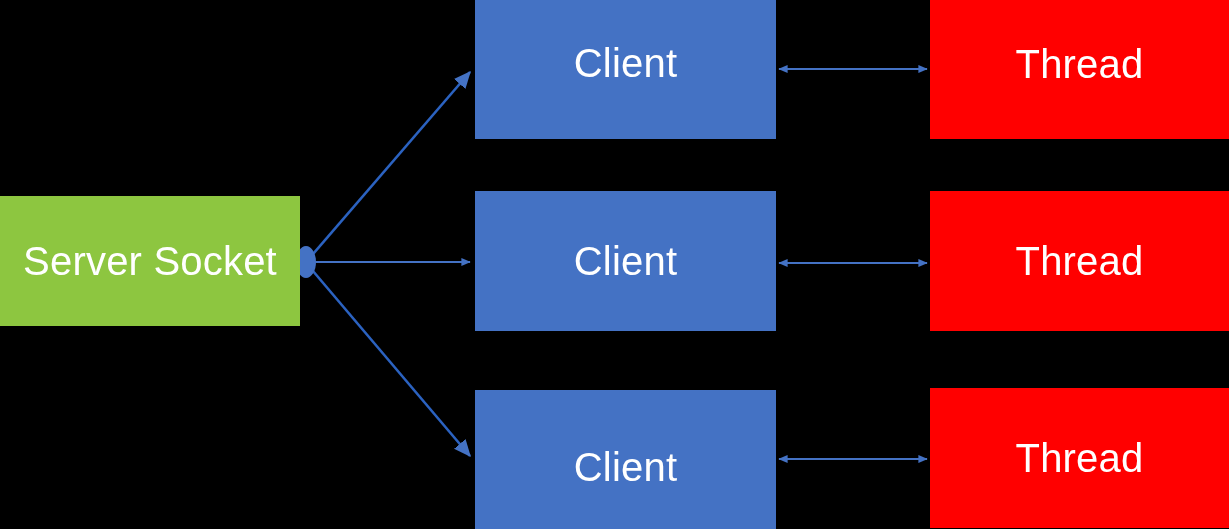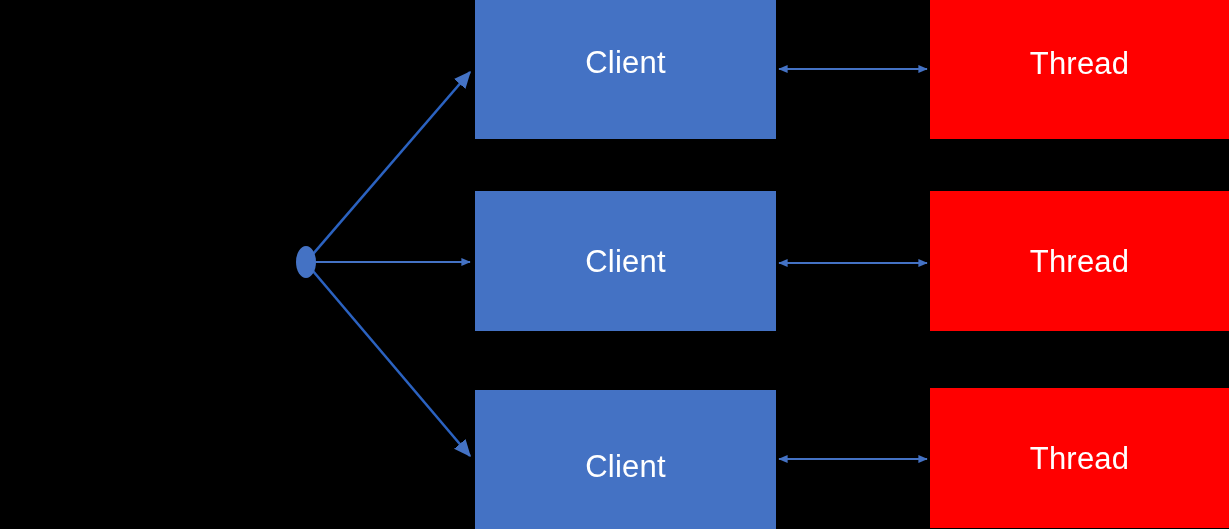--- a/index.html
+++ b/index.html
@@ -18,21 +18,21 @@
   }
   .node {
     position: absolute;
     display: flex;
     align-items: center;
     justify-content: center;
     box-sizing: border-box;
   }
   .node-label {
     color: #FFFFFF;
-    font-size: 31px;
+    font-size: 40px;
     font-weight: 400;
     line-height: 1;
     letter-spacing: 0.2px;
     white-space: nowrap;
     font-family: "Liberation Sans", sans-serif;
   }
   
   #server-socket {
     left: 0px;
     top: 196px;
@@ -108,20 +108,23 @@
 
     <g>
       <line x1="779" y1="263" x2="927" y2="263" stroke="#4472C4" stroke-width="1.8" marker-start="url(#arrowStart)" marker-end="url(#arrowEnd)"></line>
     </g>
 
     <g>
       <line x1="779" y1="459" x2="927" y2="459" stroke="#4472C4" stroke-width="1.8" marker-start="url(#arrowStart)" marker-end="url(#arrowEnd)"></line>
     </g>
   </svg>
 
+  <div class="node" id="server-socket">
+    <span class="node-label">Server Socket</span>
+  </div>
 
   <div class="node client-node" id="client-0">
     <span class="node-label">Client</span>
   </div>
   <div class="node client-node" id="client-1">
     <span class="node-label">Client</span>
   </div>
   <div class="node client-node" id="client-2">
     <span class="node-label">Client</span>
   </div>

